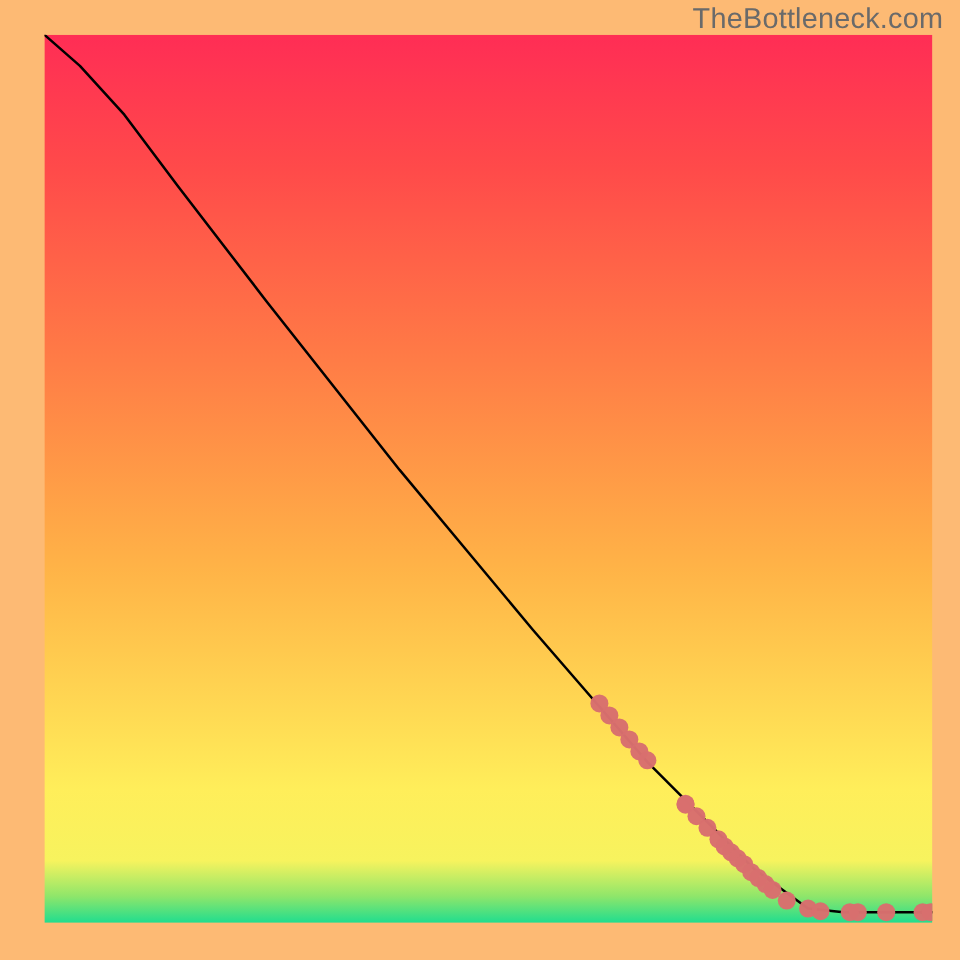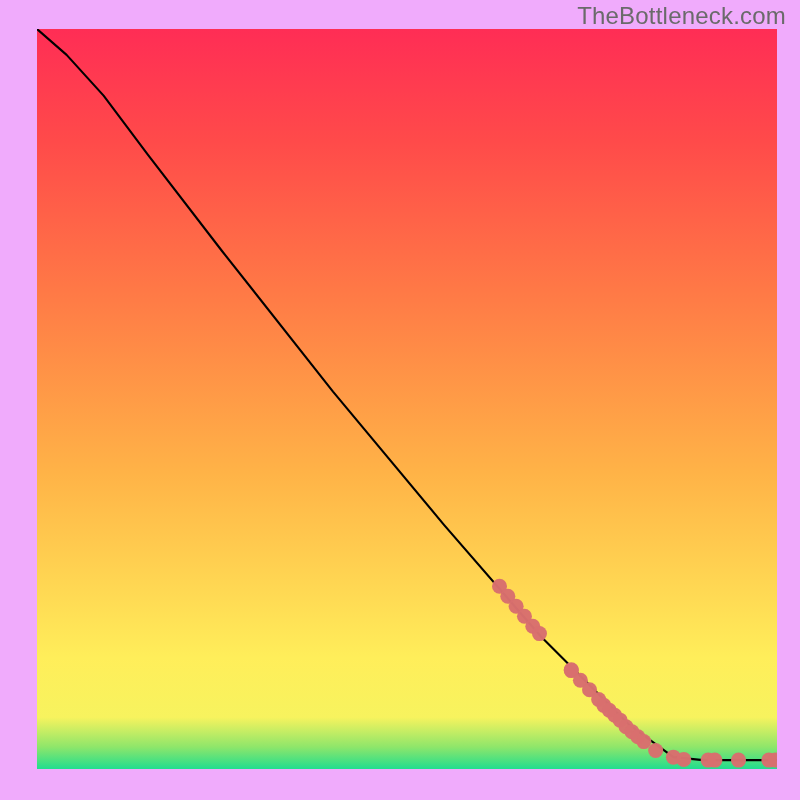--- a/index.html
+++ b/index.html
@@ -8,21 +8,21 @@
     width: 800px;
     height: 800px;
     background: #000;
     font-family: Arial, Helvetica, sans-serif;
     overflow: hidden;
   }
   .outer {
     position: relative;
     width: 800px;
     height: 800px;
-    background: #f0abfc;
+    background: #fdba74;
   }
   .watermark {
     position: absolute;
     top: 2px;
     right: 14px;
     color: #6a6a6a;
     font-size: 24px;
     font-weight: 500;
     letter-spacing: 0.2px;
     user-select: none;

